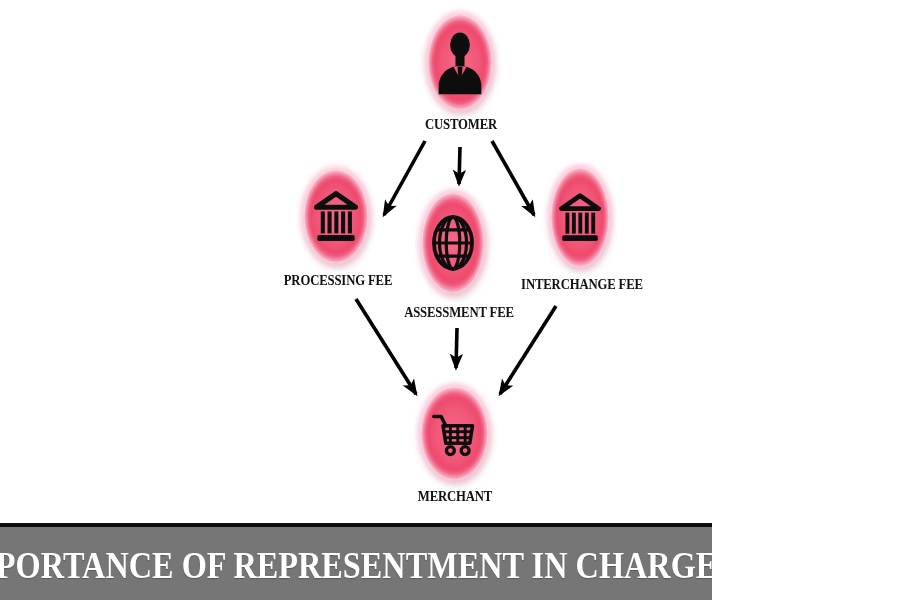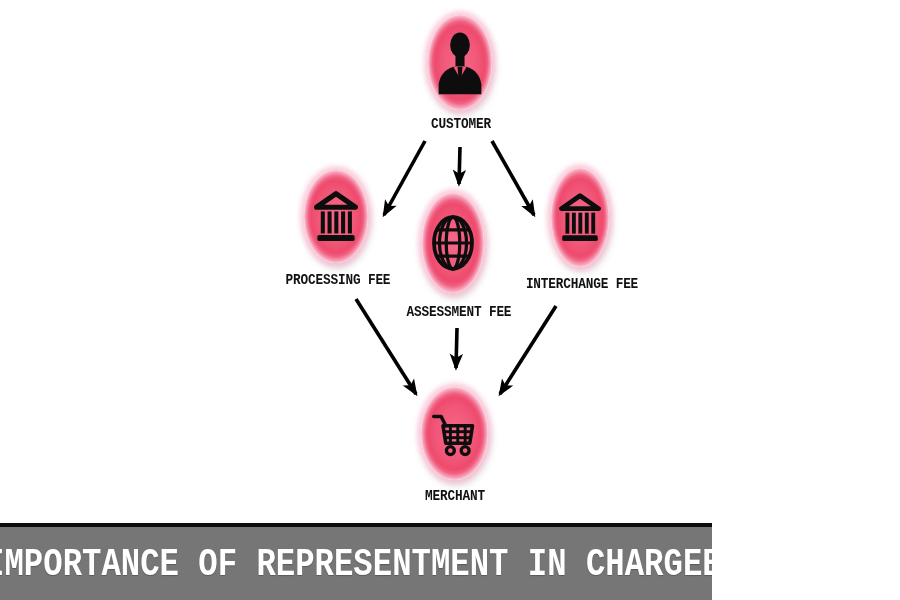--- a/index.html
+++ b/index.html
@@ -2,21 +2,21 @@
 <html><head>
 <meta charset="utf-8">
 <style>
   html, body { margin: 0; padding: 0; background: #ffffff; }
   .stage {
     position: relative;
     width: 712px;
     height: 600px;
     background: #ffffff;
     overflow: hidden;
-    font-family: Liberation Mono, monospace;
+    font-family: Liberation Serif, serif;
   }
   .arrow-layer {
     position: absolute;
     left: 0; top: 0;
     width: 900px; height: 600px;
     pointer-events: none;
   }
   .node-oval {
     position: absolute;
     border-radius: 50%;

